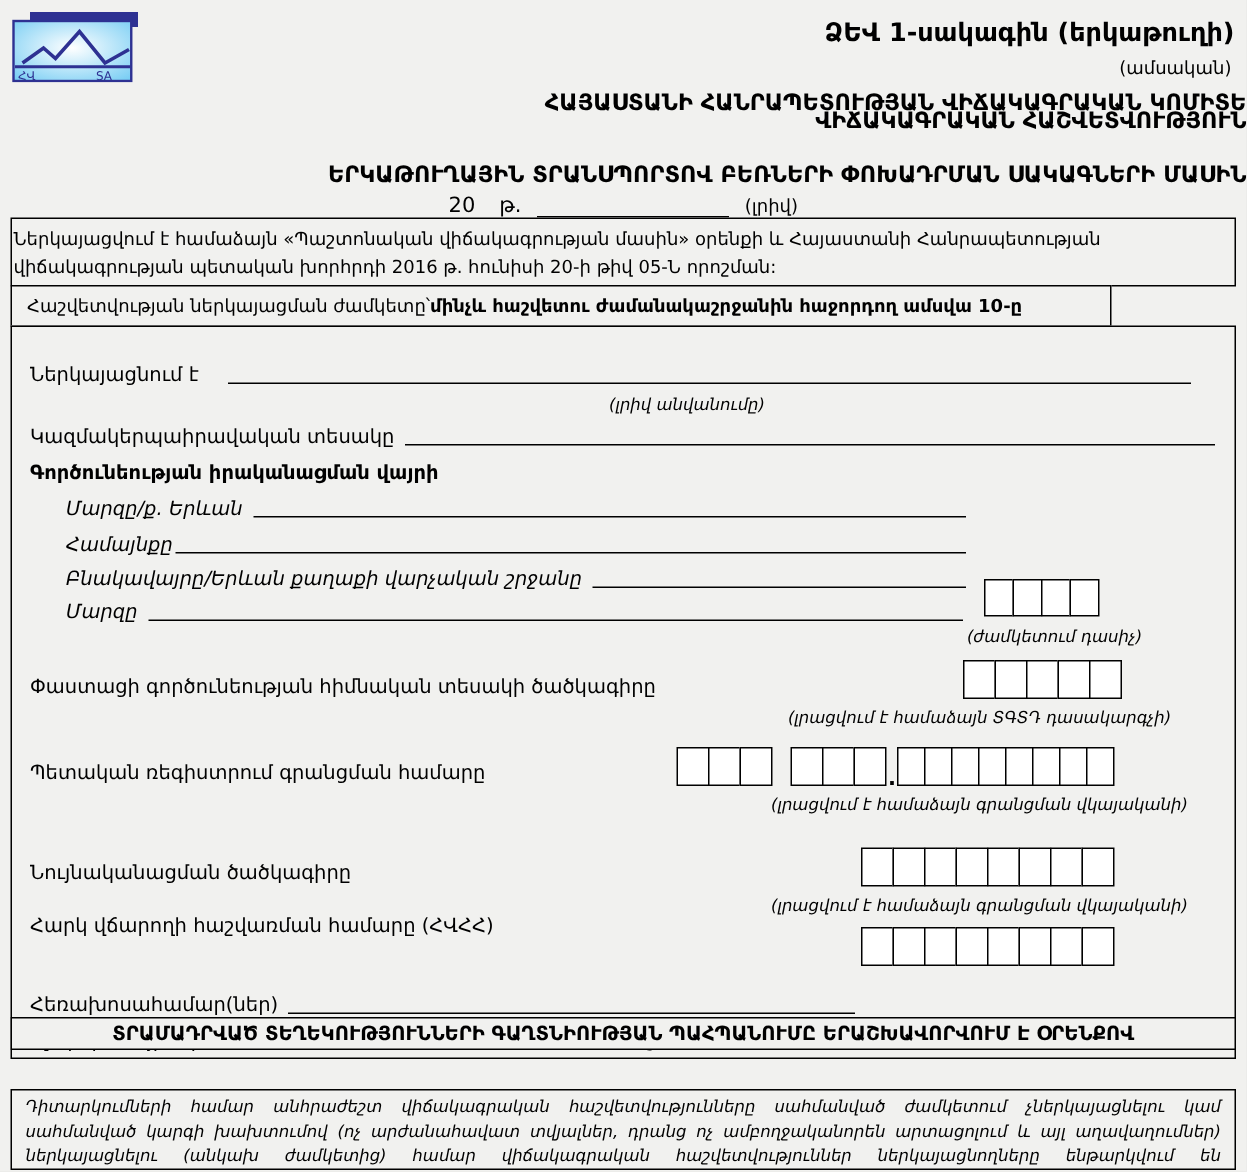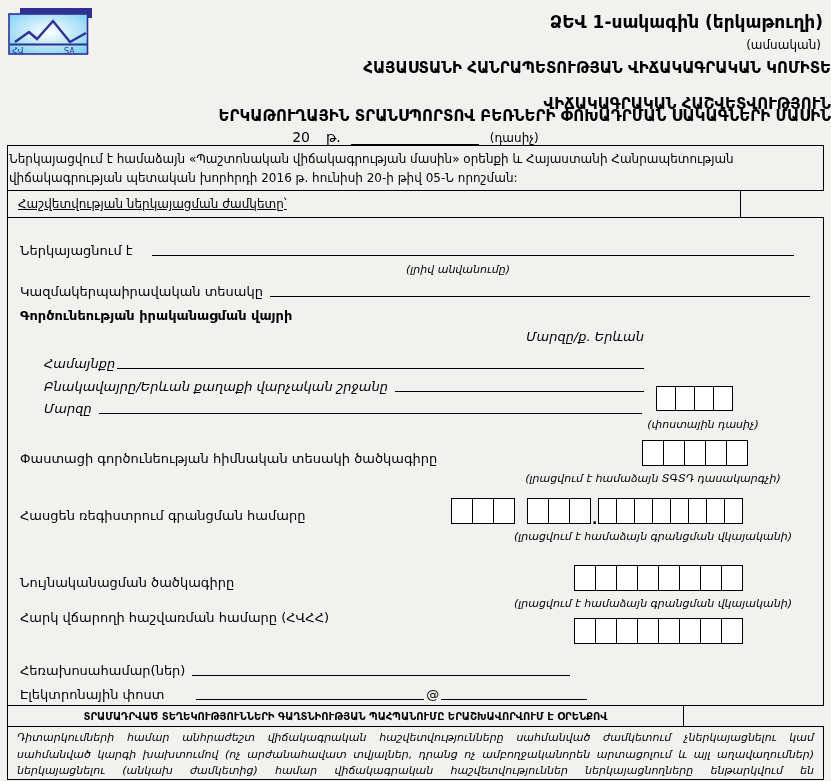--- a/index.html
+++ b/index.html
@@ -14,23 +14,23 @@
   .form-code{right:8px; top:12px; font-size:17px; font-weight:bold; text-align:right;}
   .periodicity{right:10px; top:38px; font-size:12px; text-align:right;}
   .h-center{left:0; width:831px; text-align:right; font-weight:bold; font-size:15px; white-space:nowrap;}
   .dateline{left:0; width:831px; top:129px; text-align:center; font-size:14px;}
   .dateline .dl-blank{display:inline-block; width:128px; border-bottom:1px solid #000; height:14px; vertical-align:bottom; margin:0 6px;}
   .dateline .yr-gap{display:inline-block; width:16px;}
   .dateline .month-cap{font-size:12px;}
   
   .bbox{border:1px solid #000; box-sizing:border-box; background:#f1f1ef;}
   .box-legal{left:7px; top:145px; width:817px; height:46px; padding:4px 1px; font-size:12px; line-height:1.55;}
-  .box-deadline{left:7px; top:190px; width:734px; height:28px; padding:0 10px; font-size:12px; display:flex; align-items:center;text-decoration:underline;}
+  .box-deadline{left:7px; top:190px; width:734px; height:28px; padding:0 10px; font-size:12px; display:flex; align-items:center;}
   .box-main{left:7px; top:217px; width:817px; height:489px;}
-  .box-band{left:7px; top:705px; width:677px; height:22px; font-size:10px; font-weight:bold; text-align:center; display:flex; align-items:center; justify-content:center;}
+  .box-band{left:7px; top:678px; width:817px; height:22px; font-size:13px; font-weight:bold; text-align:center; display:flex; align-items:center; justify-content:center;}
   .box-liability{left:7px; top:726px; width:817px; height:54px; padding:3px 9px; font-size:11px; font-style:italic; line-height:1.5; text-align:justify;}
   
   .row{position:absolute; display:flex; align-items:flex-end; height:18px; font-size:13px;}
   .row .lbl{white-space:nowrap;}
   .blank{flex:1; height:1px; border-bottom:1px solid #000; margin:0 0 2px 7px;}
   .blank.fixed{flex:none;}
   .ital{font-style:italic;}
   .bold{font-weight:bold;}
   .cap{position:absolute; font-size:11px; font-style:italic; text-align:center; white-space:nowrap;}
   
@@ -63,53 +63,54 @@
       <polyline points="7,34 21,24 29,31 45,13 62,34 78,25" fill="none" stroke="#2e3192" stroke-width="2.4"></polyline>
       <text x="4" y="45.5" font-size="8" fill="#2e3192">ՀՎ</text>
       <text x="56" y="45.5" font-size="8" fill="#2e3192">SA</text>
     </svg>
   </div>
 
   <div class="abs form-code">ՁԵՎ 1-սակագին (երկաթուղի)</div>
   <div class="abs periodicity">(ամսական)</div>
 
   <div class="abs h-center" style="top:59px;">ՀԱՅԱՍՏԱՆԻ ՀԱՆՐԱՊԵՏՈՒԹՅԱՆ  ՎԻՃԱԿԱԳՐԱԿԱՆ ԿՈՄԻՏԵ</div>
-  <div class="abs h-center" style="top:95px;">ՎԻՃԱԿԱԳՐԱԿԱՆ ՀԱՇՎԵՏՎՈՒԹՅՈՒՆ</div>
+  <div class="abs h-center" style="top:71px;">ՎԻՃԱԿԱԳՐԱԿԱՆ ՀԱՇՎԵՏՎՈՒԹՅՈՒՆ</div>
   <div class="abs h-center" style="top:107px;">ԵՐԿԱԹՈՒՂԱՅԻՆ ՏՐԱՆՍՊՈՐՏՈՎ ԲԵՌՆԵՐԻ ՓՈԽԱԴՐՄԱՆ ՍԱԿԱԳՆԵՐԻ ՄԱՍԻՆ</div>
 
   <div class="abs dateline">
     <span>20</span><span class="yr-gap"></span><span>թ.</span>
     <span class="dl-blank"></span>
-    <span class="month-cap">(դասիչ)</span>
+    <span class="month-cap">(լրիվ)</span>
   </div>
 
   <div class="abs bbox box-legal">Ներկայացվում է համաձայն «Պաշտոնական վիճակագրության մասին»  օրենքի և Հայաստանի Հանրապետության վիճակագրության պետական խորհրդի 2016 թ. հունիսի 20-ի թիվ 05-Ն որոշման:</div>
 
   <div class="abs bbox box-deadline">
     <span>Հաշվետվության ներկայացման ժամկետը՝ </span>
+    <span class="bold">մինչև հաշվետու ժամանակաշրջանին հաջորդող ամսվա 10-ը</span>
   </div>
 
   <div class="abs bbox box-main">
 
     <div class="row" style="left:12px; top:22px; width:774px;gap:13px;">
       <span class="lbl">Ներկայացնում է</span>
       <span class="blank"></span>
     </div>
     <div class="cap" style="left:300px; top:45px; width:300px;">(լրիվ անվանումը)</div>
 
     <div class="row" style="left:12px; top:63px; width:790px;">
       <span class="lbl">Կազմակերպաիրավական տեսակը</span>
       <span class="blank"></span>
     </div>
 
     <div class="row bold" style="left:12px; top:87px;">
       <span class="lbl">Գործունեության իրականացման վայրի</span>
     </div>
 
-    <div class="row ital" style="left:36px; top:111px; width:600px;flex-direction:column;">
+    <div class="row ital" style="left:36px; top:111px; width:600px;">
       <span class="lbl">Մարզը/ք. Երևան</span>
       <span class="blank"></span>
     </div>
 
     <div class="row ital" style="left:36px; top:158px; width:600px;">
       <span class="lbl">Բնակավայրը/Երևան քաղաքի վարչական շրջանը</span>
       <span class="blank"></span>
     </div>
 
     <div class="row ital" style="left:36px; top:135px; width:600px;">
@@ -121,36 +122,36 @@
       <span class="lbl">Մարզը</span>
       <span class="blank"></span>
     </div>
     <div class="cells postal" style="left:648px; top:168px;">
         <div class="cell"></div>
         <div class="cell"></div>
         <div class="cell"></div>
         <div class="cell"></div>
       </div>
 
-    <div class="cap" style="left:600px; top:200px; width:190px;">(փոստային դասիչ)</div>
+    <div class="cap" style="left:600px; top:200px; width:190px;">(ժամկետում դասիչ)</div>
 
     <div class="row" style="left:12px; top:230px;">
       <span class="lbl">Փաստացի գործունեության հիմնական տեսակի ծածկագիրը</span>
     </div>
     <div class="cells" style="left:634px; top:222px;">
         <div class="cell"></div>
         <div class="cell"></div>
         <div class="cell"></div>
         <div class="cell"></div>
         <div class="cell"></div>
       </div>
     <div class="cap" style="left:460px; top:254px; width:370px;">(լրացվում է համաձայն ՏԳՏԴ դասակարգչի)</div>
 
     <div class="row" style="left:12px; top:287px;">
-      <span class="lbl">Հասցեն ռեգիստրում գրանցման համարը</span>
+      <span class="lbl">Պետական ռեգիստրում գրանցման համարը</span>
     </div>
     <div class="cells" style="left:443px; top:280px;">
       <span class="reg-group cells" style="position:static;">
           <div class="cell"></div>
           <div class="cell"></div>
           <div class="cell"></div>
         </span>
       <span class="reg-gap"></span>
       <span class="reg-group cells" style="position:static;">
           <div class="cell"></div>

